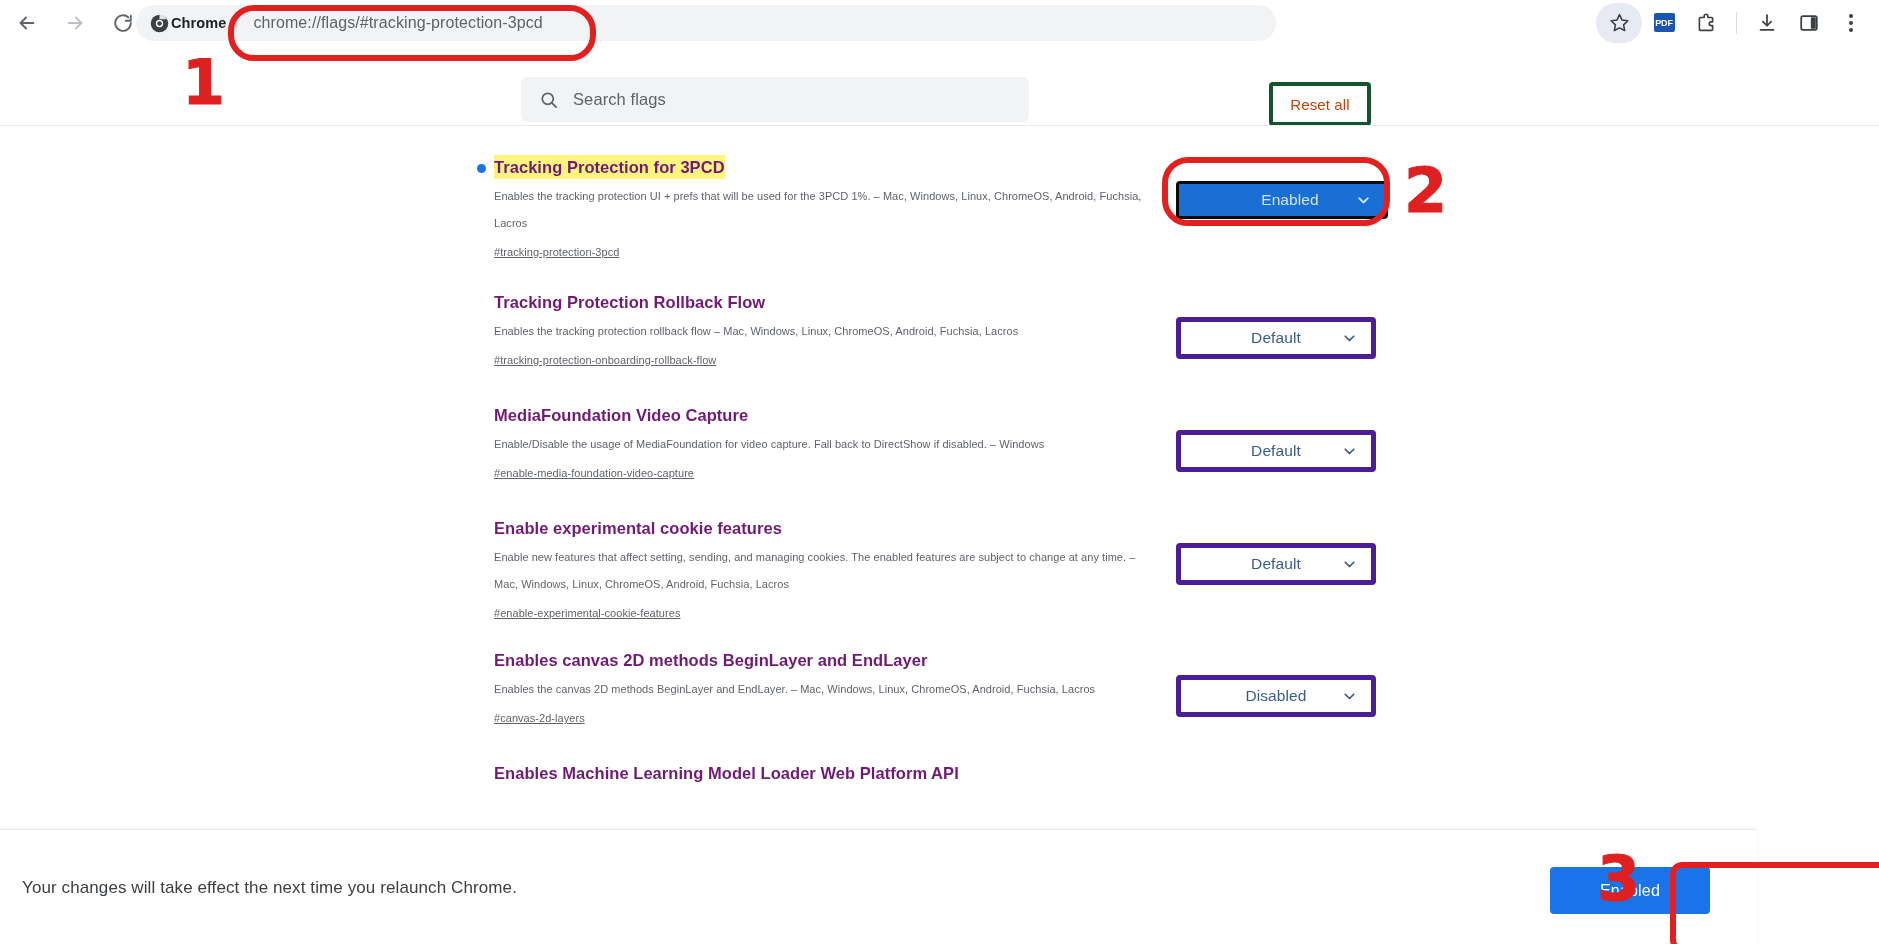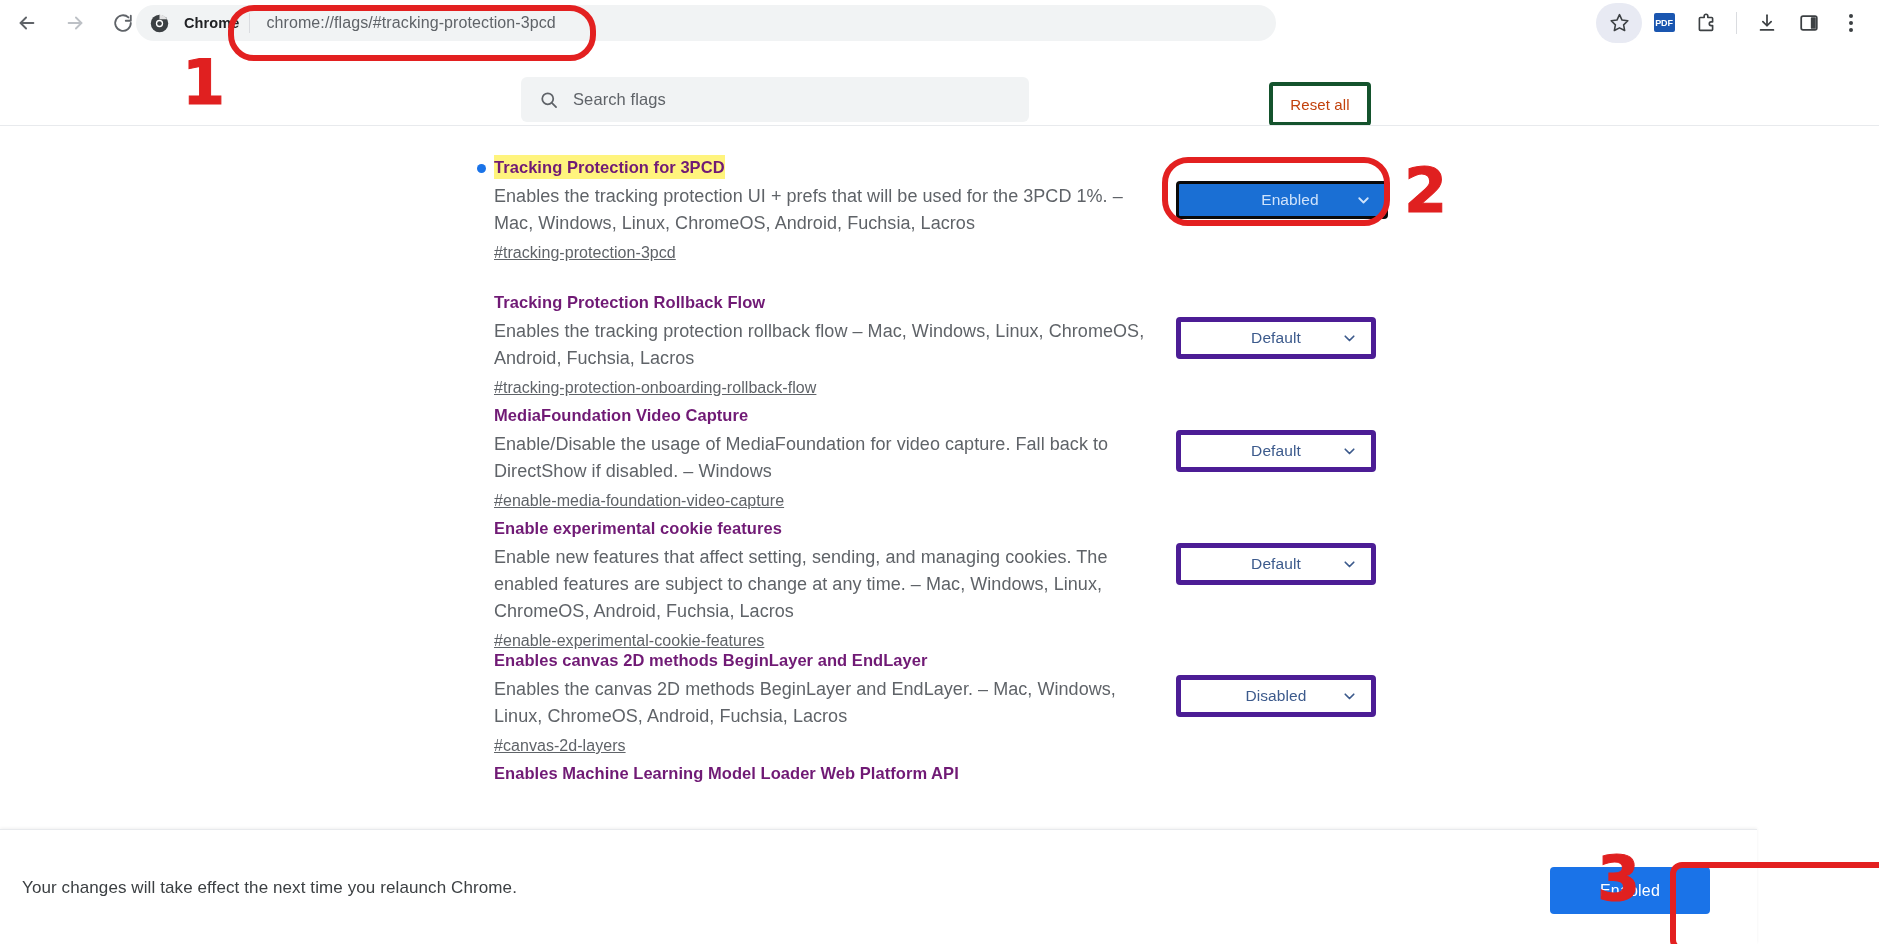--- a/index.html
+++ b/index.html
@@ -29,21 +29,21 @@
   .icon-disabled { stroke: #bdc1c6; }
 
   .omnibox {
     position: absolute; left: 136px; top: 5px;
     width: 1140px; height: 36px;
     background: #f1f3f4;
     border-radius: 18px;
     display: flex; align-items: center;
   }
   .omni-chip {
-    display: flex; align-items: center; gap: 15px;
+    display: flex; align-items: center; gap: 2px;
     padding-left: 14px; padding-right: 10px;
     height: 36px;
   }
   .chrome-logo { width: 19px; height: 19px; position: relative; }
   .omni-chip-label {
     font-size: 14.5px; color: #202124; font-weight: 600;
     letter-spacing: .1px; white-space: nowrap;
   }
   .omni-sep { width: 1px; height: 20px; background: #dadce0; }
   .omni-url {
@@ -112,25 +112,25 @@
     letter-spacing: .05px; line-height: 24px;
     display: inline-block;
   }
   .flag-title.hl { background: #fff47d; }
   .blue-dot {
     position: absolute; left: -17px; top: 9px;
     width: 9px; height: 9px; border-radius: 50%;
     background: #1a73e8;
   }
   .flag-desc {
-    font-size: 18px; color: #5f6368; line-height: 27px;
+    font-size: 11px; color: #5f6368; line-height: 27px;
     margin-top: 4px; letter-spacing: .05px;
   }
   .flag-id {
-    font-size: 16px; color: #5f6368; line-height: 25px;
+    font-size: 11px; color: #5f6368; line-height: 25px;
     margin-top: 3px; text-decoration: underline;
     letter-spacing: .05px; cursor: pointer; display: inline-block;
   }
 
   .flag-select {
     position: absolute; left: 1176px;
     width: 190px; height: 32px;
     border: 5px solid #4c1d95; border-radius: 4px;
     background: #fff;
     display: flex; align-items: center; justify-content: center;

